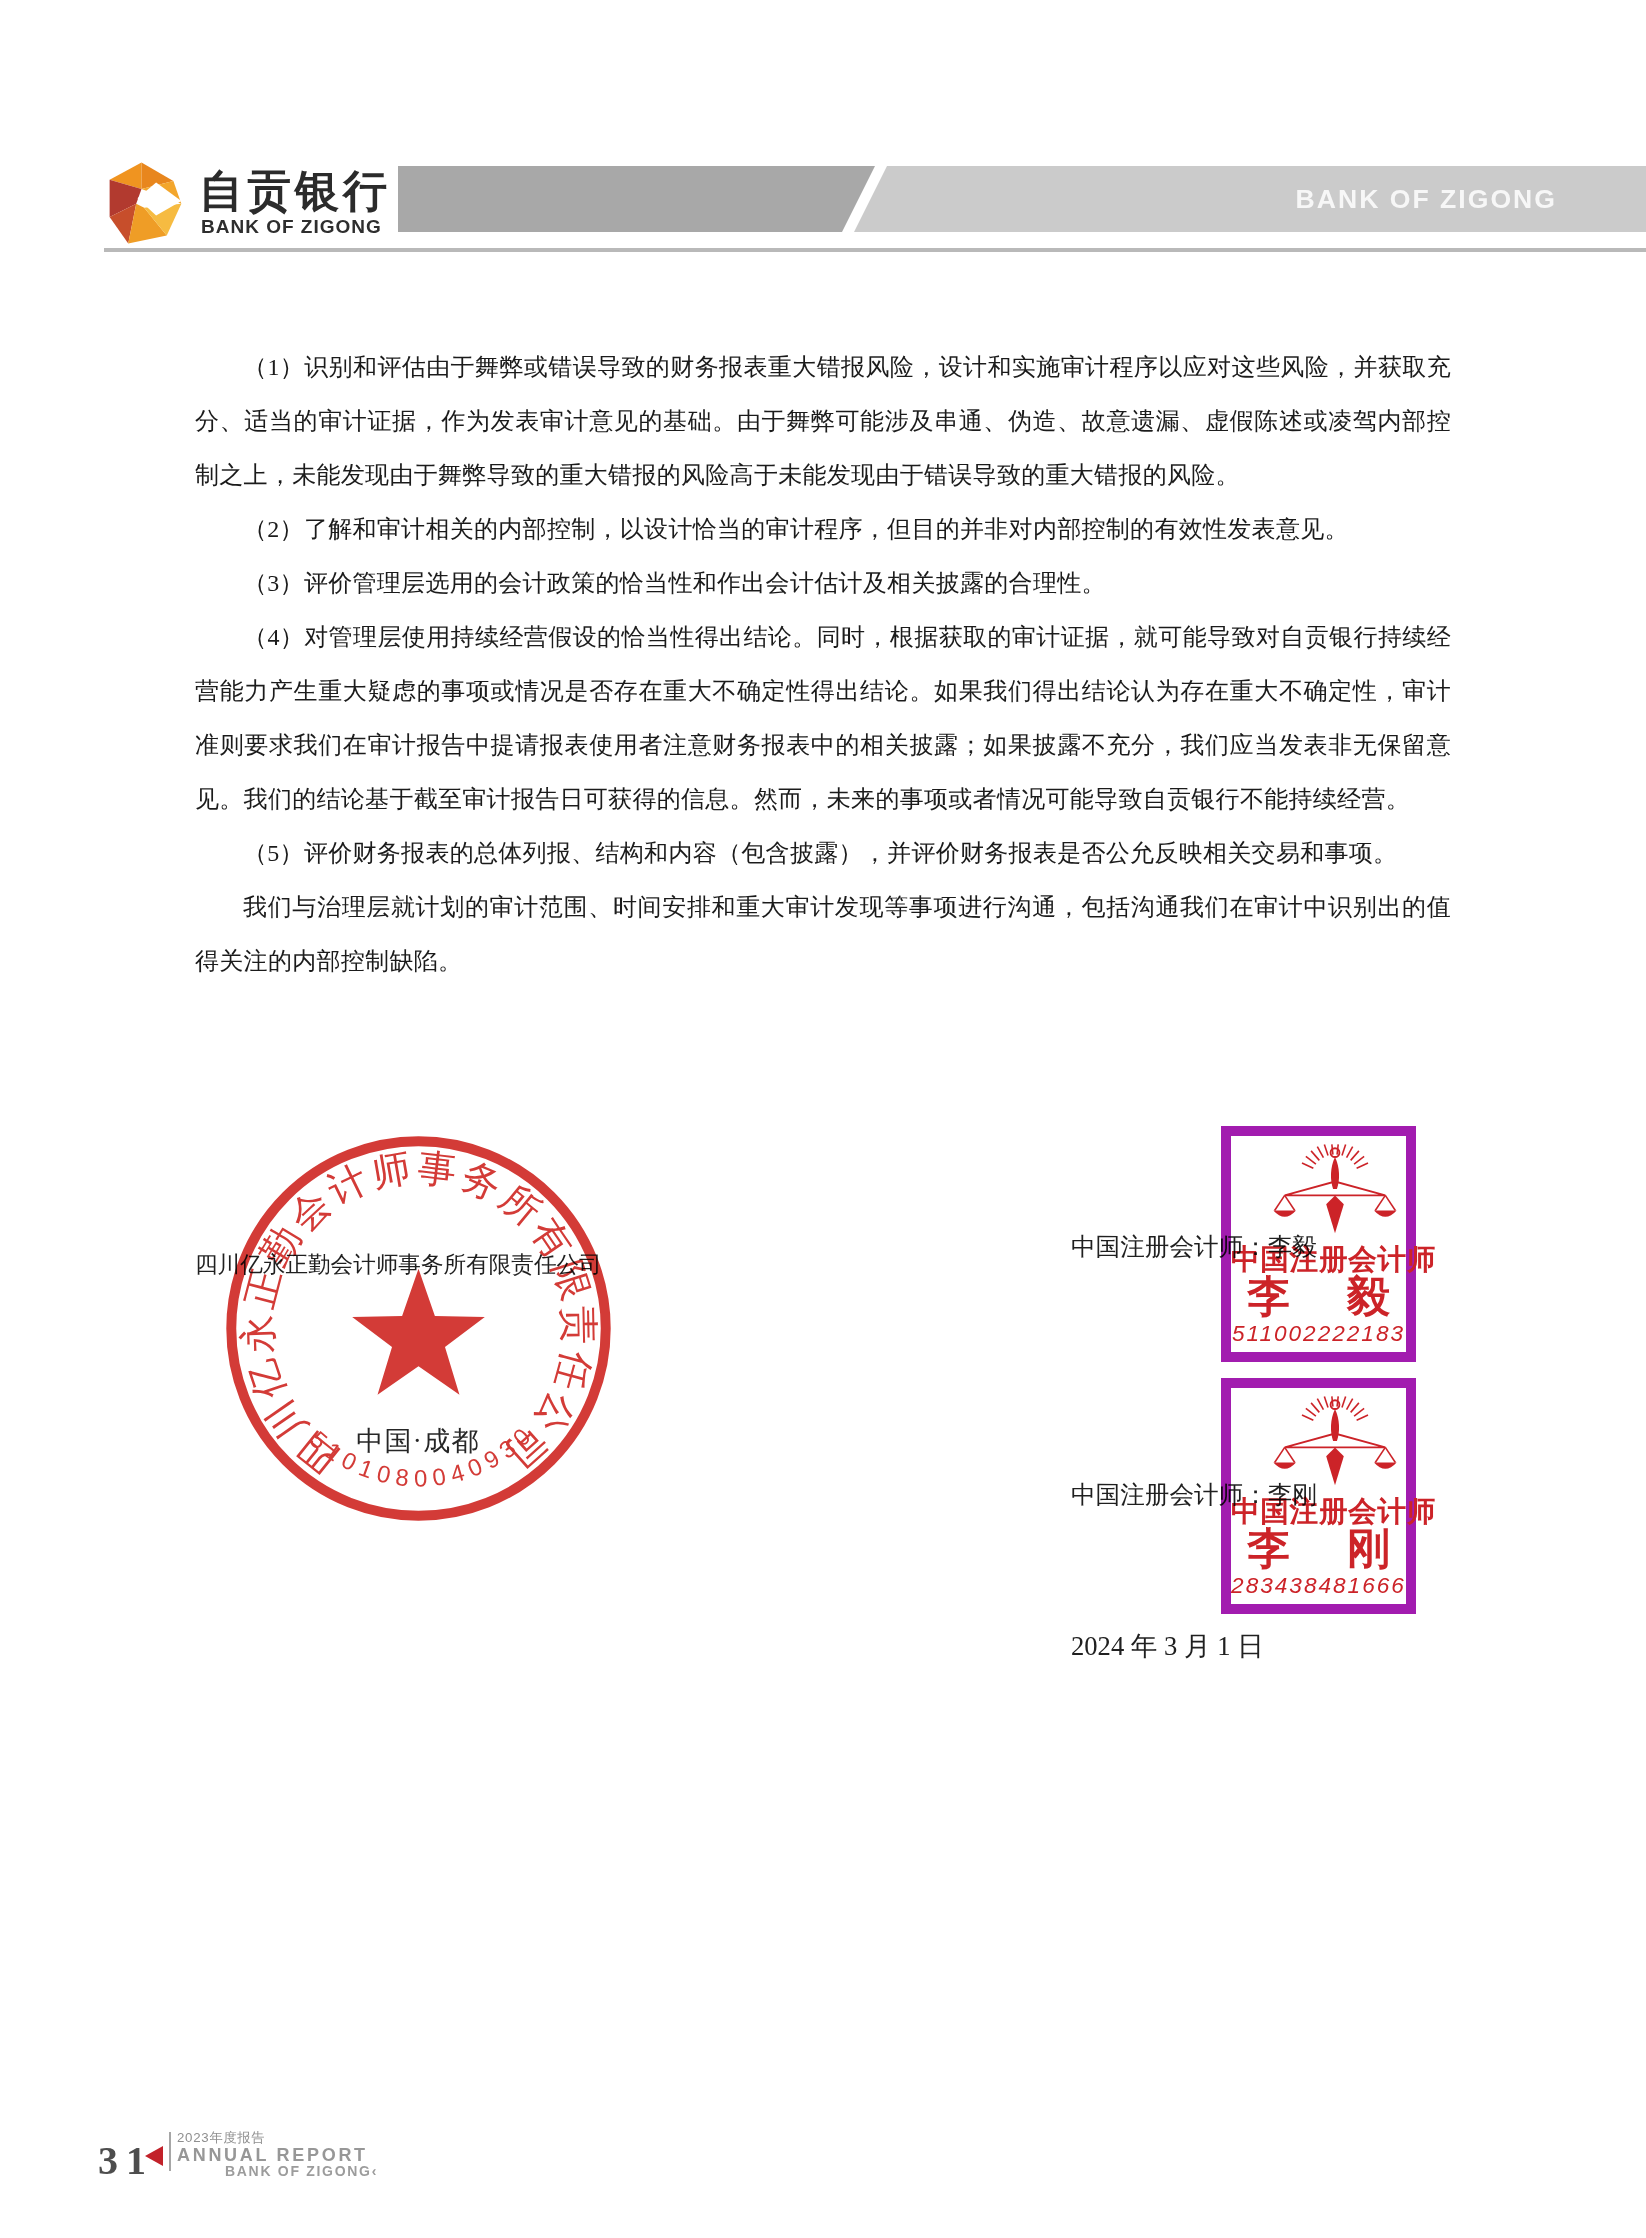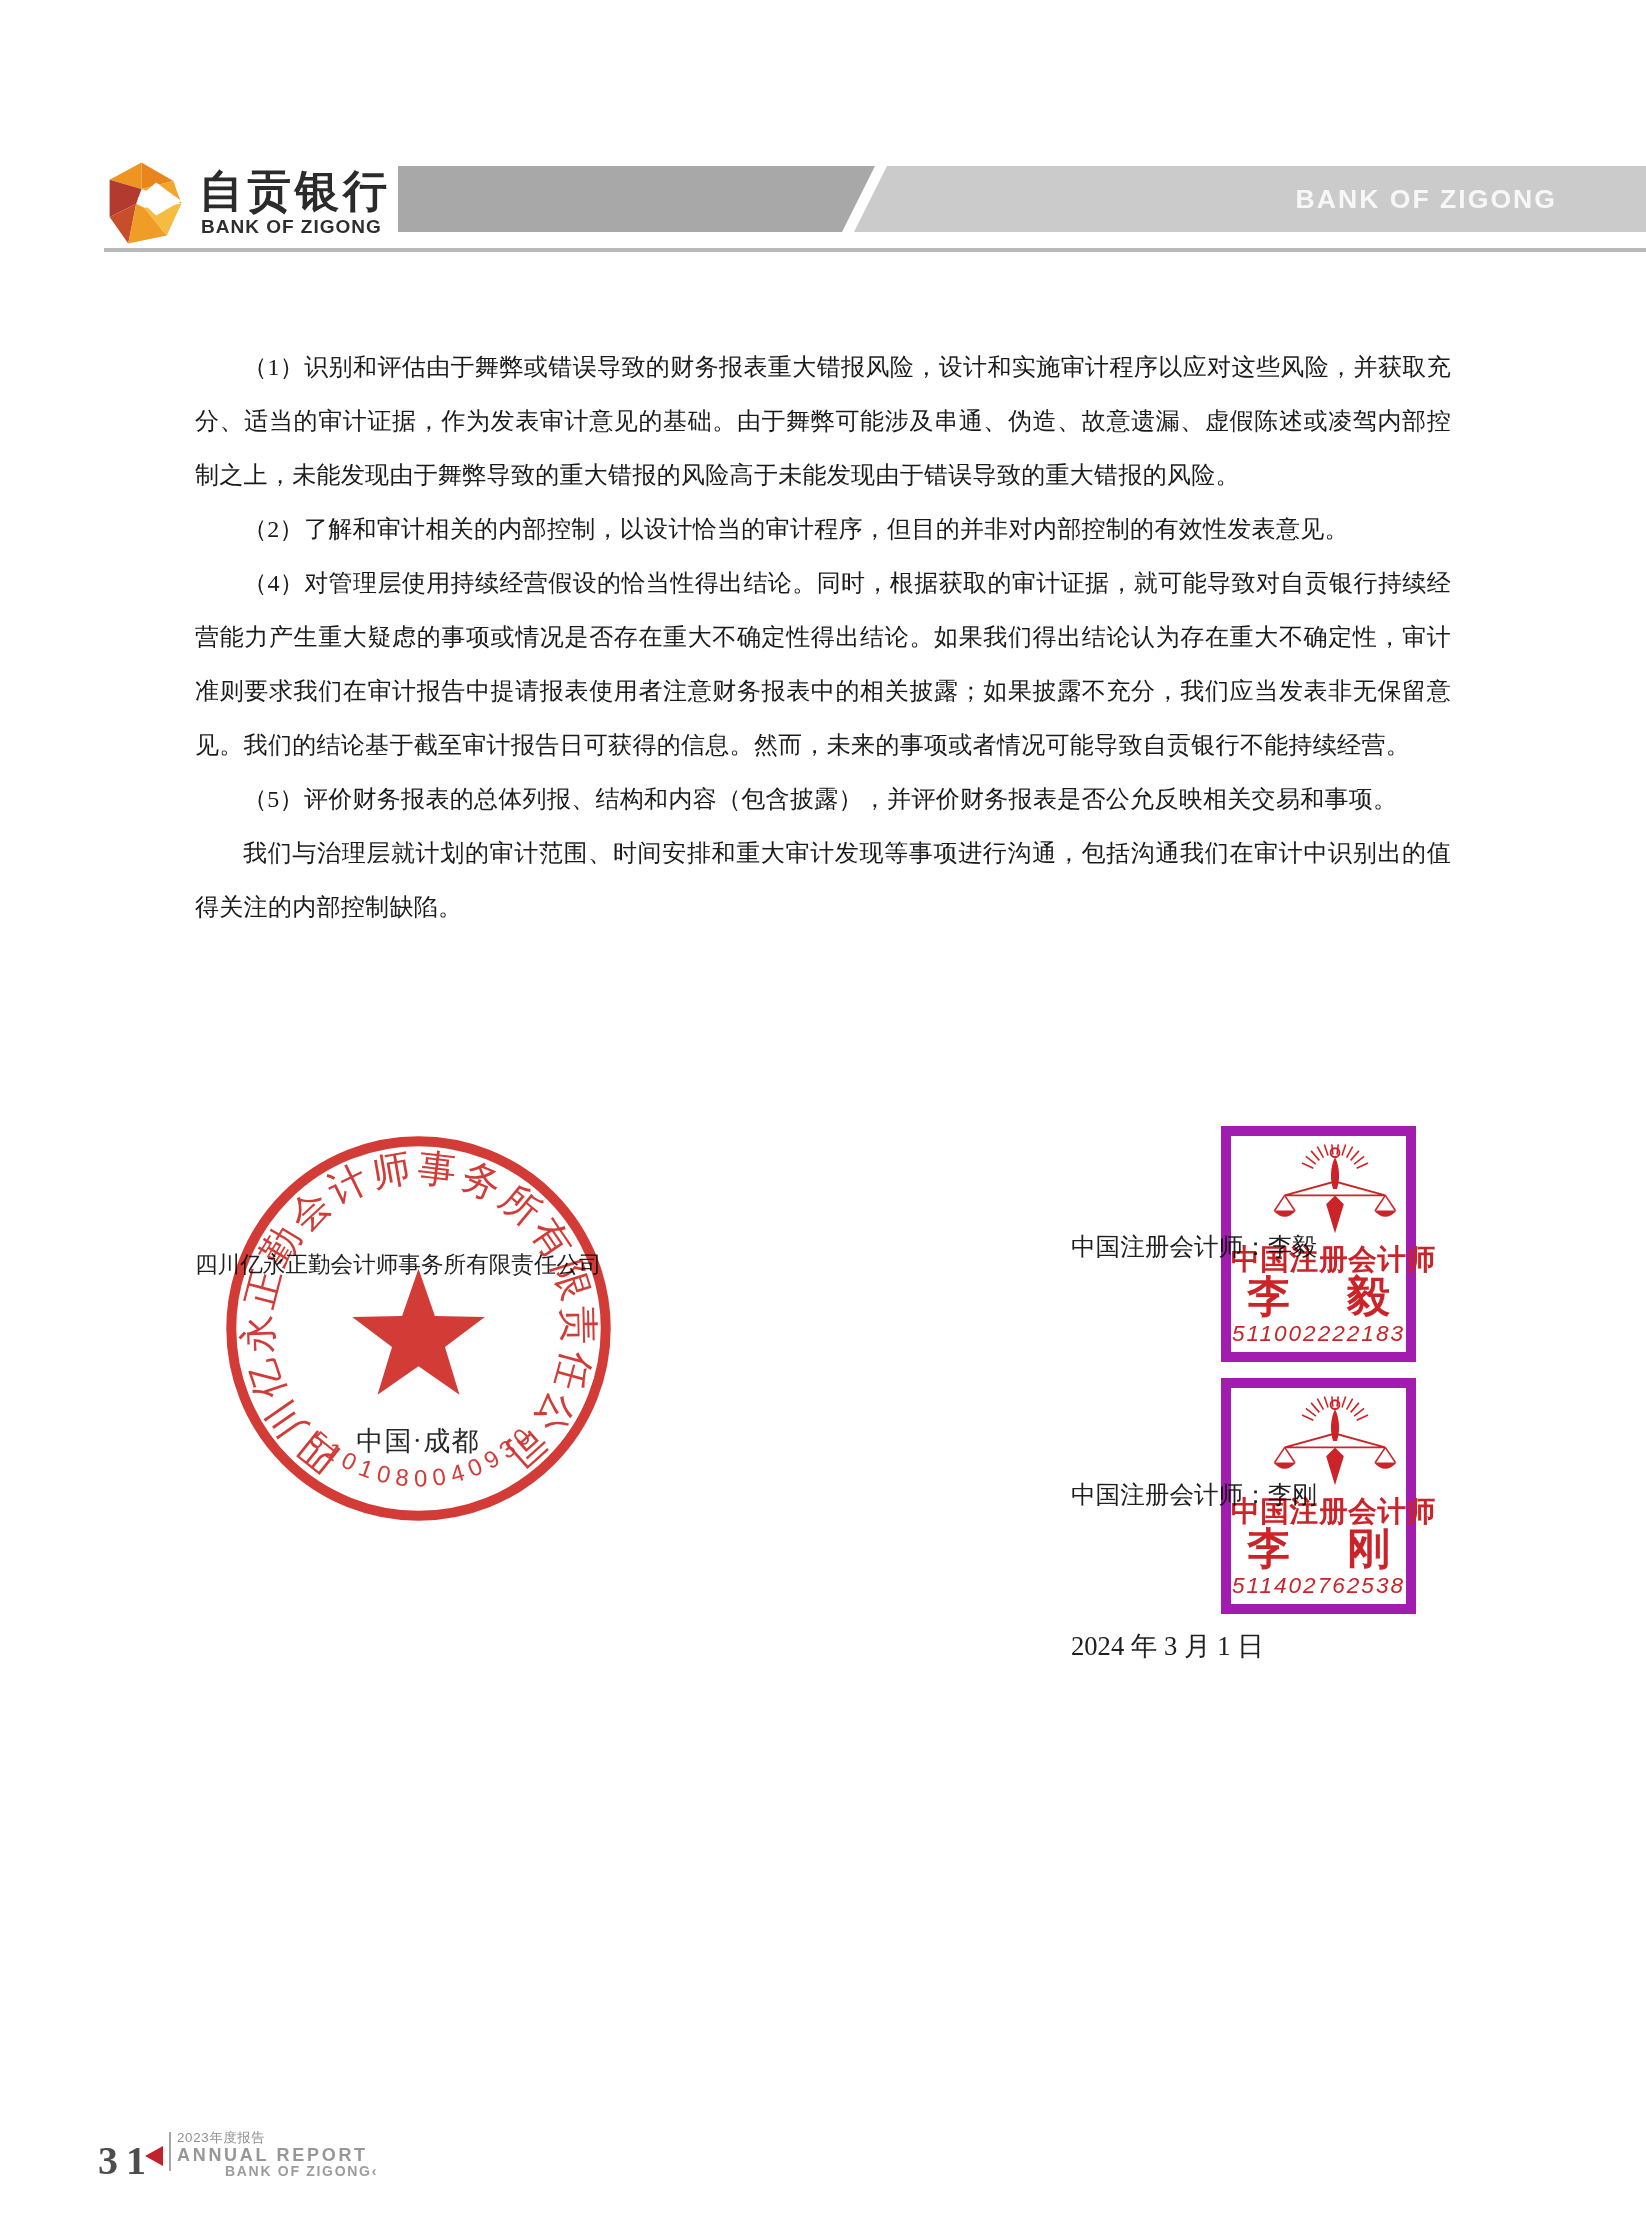--- a/index.html
+++ b/index.html
@@ -131,20 +131,21 @@
     <div class="bar bar-dark"></div>
     <div class="bar bar-light">
       <span>BANK OF ZIGONG</span>
     </div>
     <div class="header-divider"></div>
   </div>
 
   <div class="body-text">
     <p>（1）识别和评估由于舞弊或错误导致的财务报表重大错报风险，设计和实施审计程序以应对这些风险，并获取充分、适当的审计证据，作为发表审计意见的基础。由于舞弊可能涉及串通、伪造、故意遗漏、虚假陈述或凌驾内部控制之上，未能发现由于舞弊导致的重大错报的风险高于未能发现由于错误导致的重大错报的风险。</p>
     <p>（2）了解和审计相关的内部控制，以设计恰当的审计程序，但目的并非对内部控制的有效性发表意见。</p>
+    <p>（3）评价管理层选用的会计政策的恰当性和作出会计估计及相关披露的合理性。</p>
     <p>（4）对管理层使用持续经营假设的恰当性得出结论。同时，根据获取的审计证据，就可能导致对自贡银行持续经营能力产生重大疑虑的事项或情况是否存在重大不确定性得出结论。如果我们得出结论认为存在重大不确定性，审计准则要求我们在审计报告中提请报表使用者注意财务报表中的相关披露；如果披露不充分，我们应当发表非无保留意见。我们的结论基于截至审计报告日可获得的信息。然而，未来的事项或者情况可能导致自贡银行不能持续经营。</p>
     <p>（5）评价财务报表的总体列报、结构和内容（包含披露），并评价财务报表是否公允反映相关交易和事项。</p>
     <p>我们与治理层就计划的审计范围、时间安排和重大审计发现等事项进行沟通，包括沟通我们在审计中识别出的值得关注的内部控制缺陷。</p>
   </div>
 
   <div>
 
     <div class="firm-line">四川亿永正勤会计师事务所有限责任公司</div>
 
     <svg class="seal" viewBox="0 0 610 610">
@@ -172,21 +173,21 @@
       <div class="stamp-number">511002222183</div>
     </div>
 
     <div class="cpa-label second">中国注册会计师：李刚</div>
     <div class="stamp second">
       <svg class="emblem" viewBox="0 0 190 145" width="126" height="96">
           <use href="#cpa-emblem"></use>
         </svg>
       <div class="stamp-title">中国注册会计师</div>
       <div class="stamp-name">李 刚</div>
-      <div class="stamp-number">511402762538</div>
+      <div class="stamp-number">283438481666</div>
     </div>
 
     <div class="sign-date">2024 年 3 月 1 日</div>
   </div>
 
   <div>
     <div class="page-num">31</div>
     <div class="footer-tri"></div>
     <div class="footer-vline"></div>
     <div class="footer-block">

